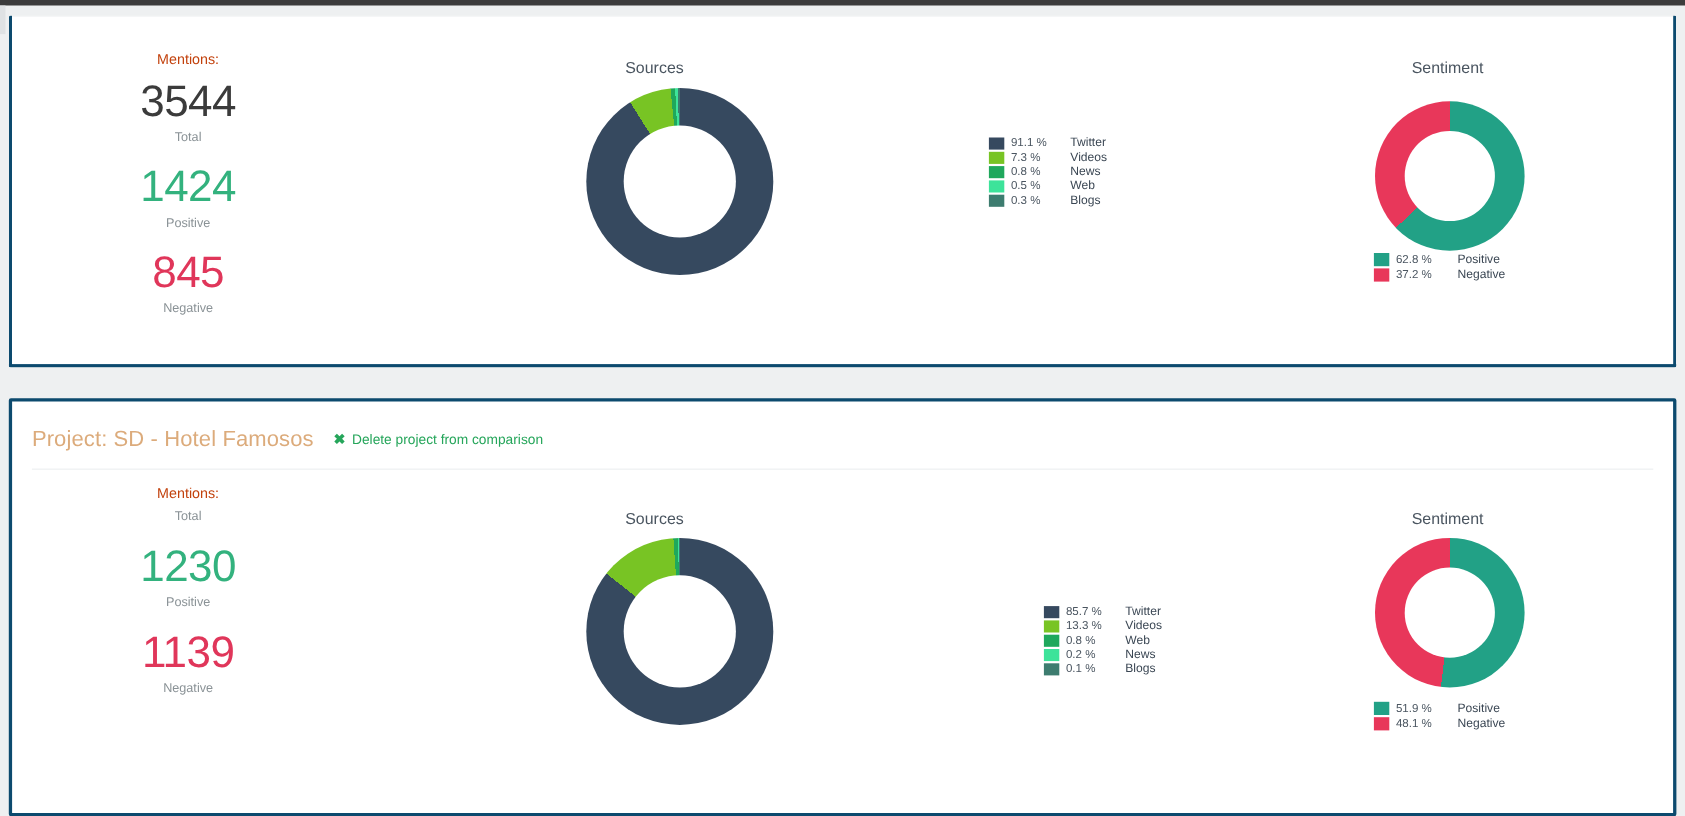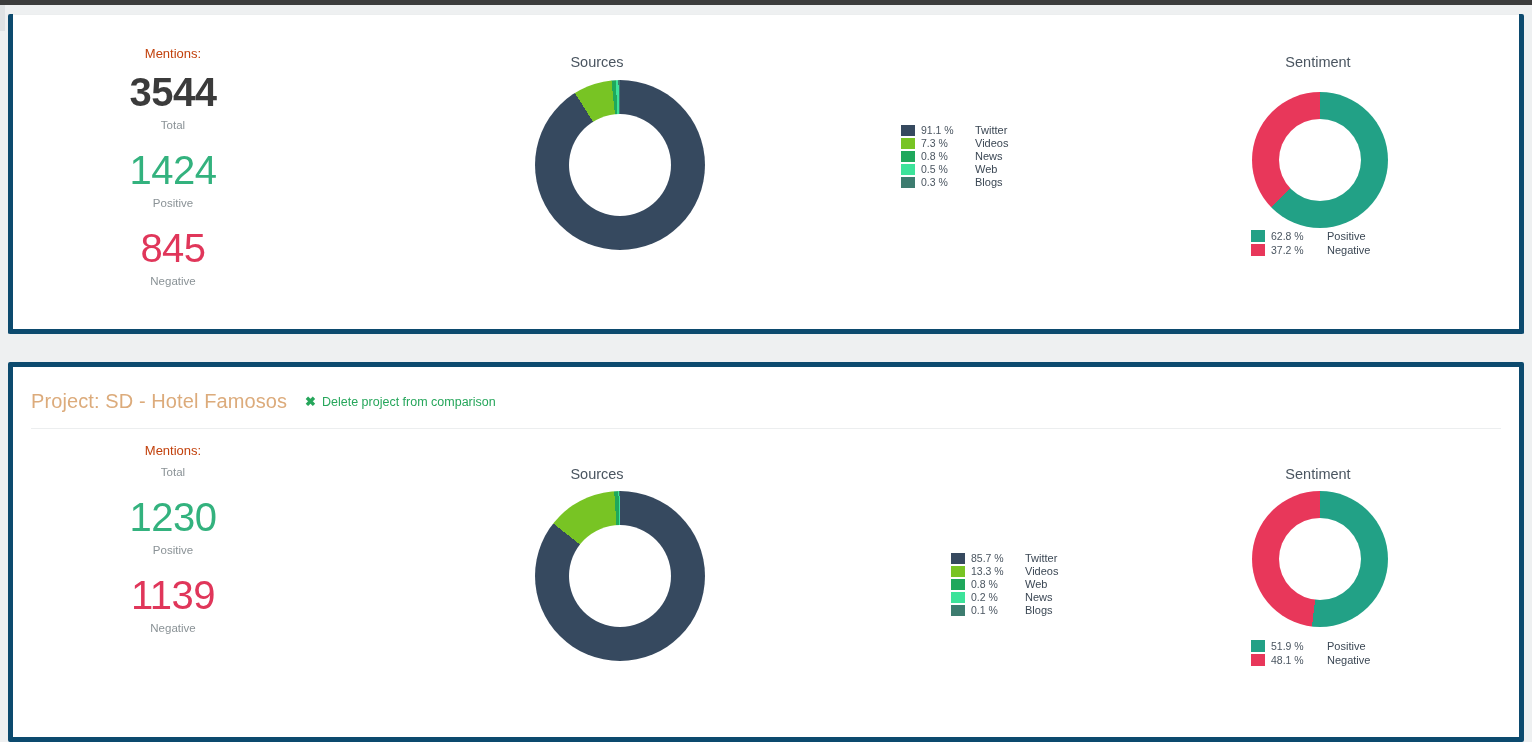--- a/index.html
+++ b/index.html
@@ -34,21 +34,21 @@
     height: 26px;
     background: #dfe2e4;
   }
 
   
   .panel {
     position: absolute;
     left: 8px;
     width: 1516px;
     background: #ffffff;
-    border: 5px solid #0c4a6e;
+    border: 3px solid #0c4a6e;
     border-radius: 2px;
   }
   #panel-one  { top: 14px;  height: 320px; border-top: none; }
   #panel-two  { top: 362px; height: 380px; }
 
   .panel-divider-top {
     position: absolute;
     top: 0; left: 0;
     width: 100%;
     height: 1px;
@@ -103,21 +103,21 @@
     font-size: 13px;
     color: #c2410c;
     margin-bottom: 8px;
   }
   .big-number {
     font-size: 40px;
     font-weight: 300;
     line-height: 46px;
     letter-spacing: -0.5px;
   }
-  .n-total    { color: #3b3b3b; font-weight: bold; }
+  .n-total    { color: #3b3b3b; }
   .n-positive { color: #33b27e; }
   .n-negative { color: #e0365a; }
   .small-label {
     font-size: 11.5px;
     color: #8a9296;
     margin-top: 4px;
     margin-bottom: 16px;
   }
 
   

